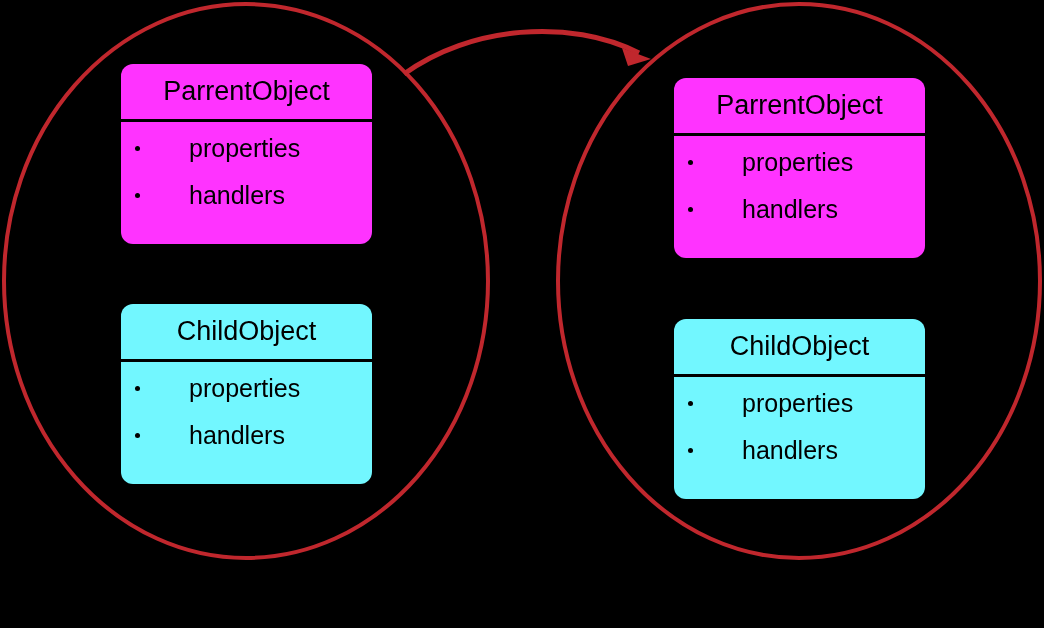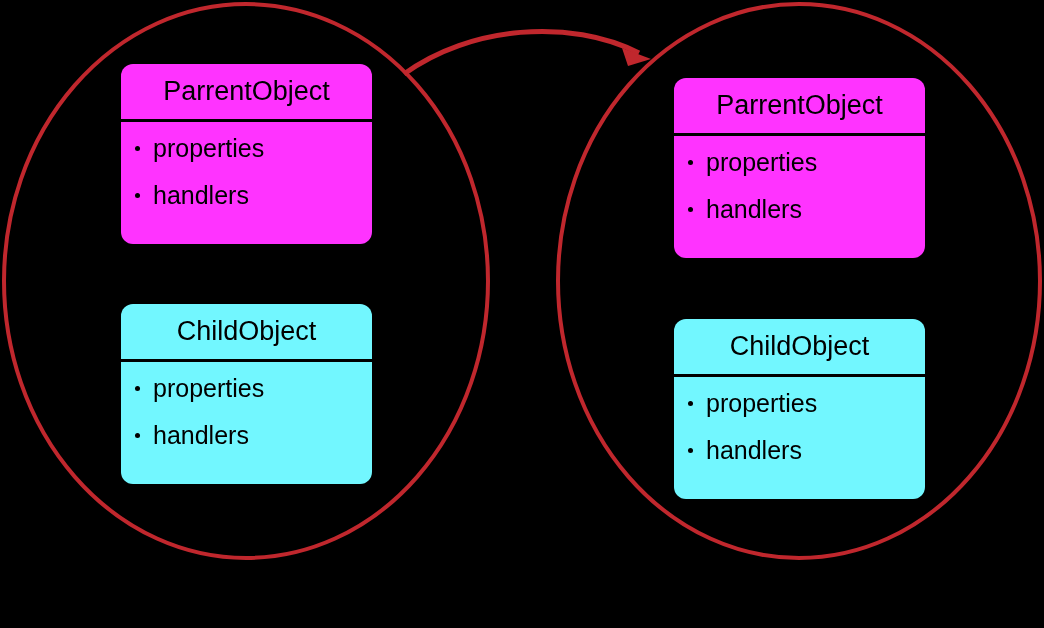--- a/index.html
+++ b/index.html
@@ -54,20 +54,21 @@
     flex-direction: column;
     justify-content: flex-start;
   }
   .uml-row {
     display: flex;
     align-items: center;
     color: #000000;
     font-size: 25px;
     line-height: 1;
     margin-bottom: 22px;
+    gap: 36px;
   }
   .bullet-dot {
     display: inline-block;
     width: 5px;
     height: 5px;
     border-radius: 50%;
     background: #000000;
     margin-right: 13px;
     flex: 0 0 auto;
   }

